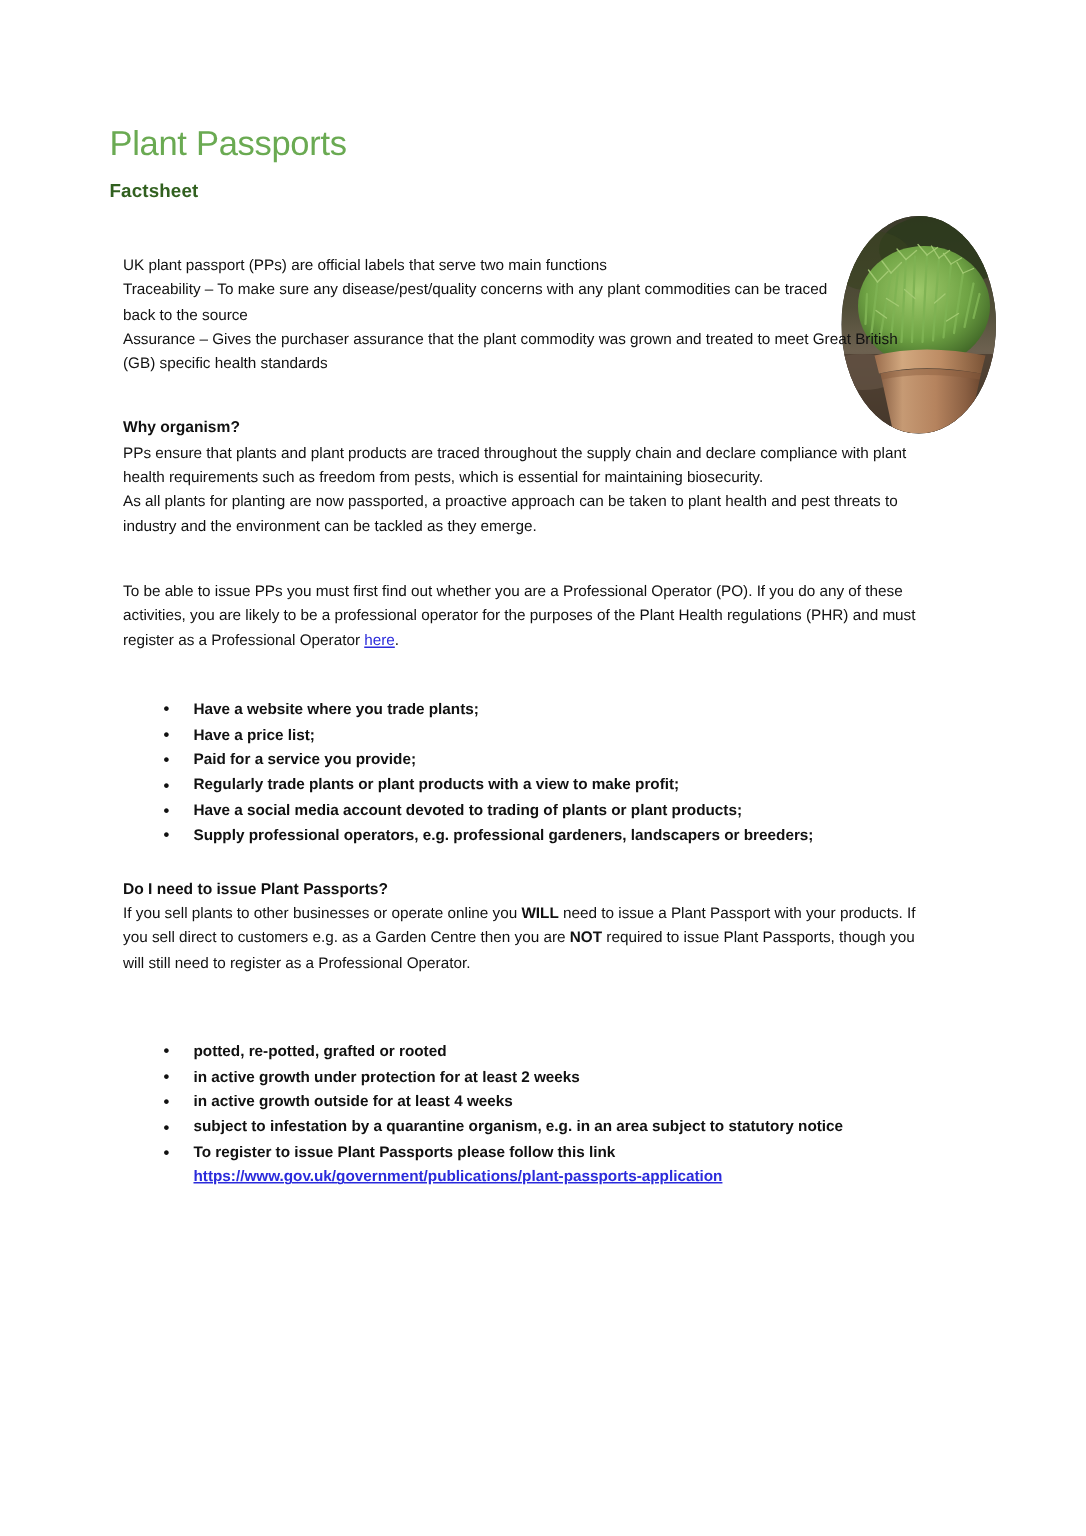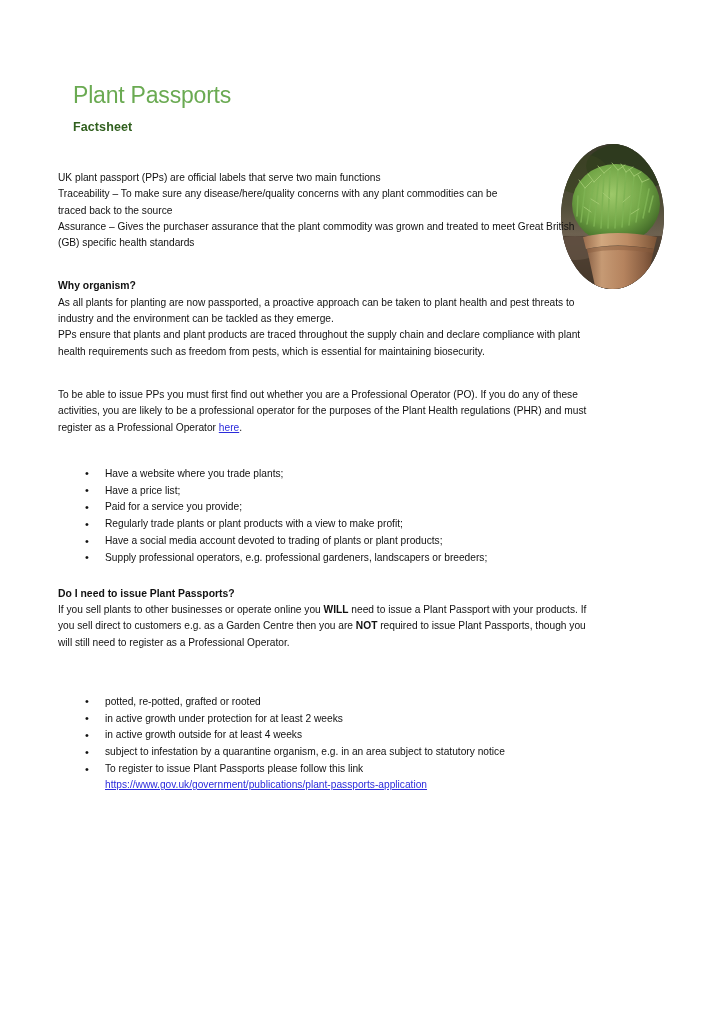--- a/index.html
+++ b/index.html
@@ -30,21 +30,21 @@
     position:absolute; left:561px; top:144px;
     width:103px; height:145px;
     border-radius:50% / 50%;
     overflow:hidden;
     background:#2d2a22;
   }
   .photo svg { display:block; width:100%; height:100%; }
 
   
   .content {
-    position:absolute; left:58px; top:170px;
+    position:absolute; left:82px; top:170px;
     width:533px;
     font-size:10.2px;
     line-height:16.3px;
     color:#111111;
   }
   .content .narrow { width:470px; }
   p { margin:0; }
   .blk { margin:0 0 14px 0; }
   .h3 { font-weight:bold; font-size:10.4px; }
   b, strong { font-weight:bold; }
@@ -52,20 +52,21 @@
 
   ul.bl {
     margin:0 0 0 0; padding:0;
     list-style:none;
   }
   ul.bl li {
     position:relative;
     padding-left:47px;
     margin:0 0 0.5px 0;
     line-height:16.3px;
+    font-weight:bold;
   }
   ul.bl li::before {
     content:"\2022";
     position:absolute;
     left:27px; top:-0.5px;
     font-size:11px;
     color:#111;
   }
   .spacer-s { height:13px; }
   .spacer-m { height:16px; }
@@ -160,30 +161,30 @@
       <path d="M26 105 Q55 99 93 105 L85 142 Q55 149 34 142 Z" fill="url(#potGrad)"></path>
       <path d="M26 105 Q55 99 93 105 L92 109 Q55 103 27 109 Z" fill="#8a5e3f" opacity="0.45"></path>
       <path d="M34 142 Q55 149 85 142 L84 145 L35 145 Z" fill="#5d3f2a" opacity="0.6"></path>
     </svg>
   </div>
 
   <div class="content">
 
     <div class="blk">
       <p class="narrow">UK plant passport (PPs) are official labels that serve two main functions</p>
-      <p class="narrow">Traceability – To make sure any disease/here/quality concerns with any plant commodities can be traced back to the source</p>
+      <p class="narrow">Traceability – To make sure any disease/pest/quality concerns with any plant commodities can be traced back to the source</p>
       <p>Assurance – Gives the purchaser assurance that the plant commodity was grown and treated to meet Great British (GB) specific health standards</p>
     </div>
 
     <div class="spacer-s"></div>
 
     <div class="blk">
       <p class="h3">Why organism?</p>
+      <p>PPs ensure that plants and plant products are traced throughout the supply chain and declare compliance with plant health requirements such as freedom from pests, which is essential for maintaining biosecurity.</p>
       <p>As all plants for planting are now passported, a proactive approach can be taken to plant health and pest threats to industry and the environment can be tackled as they emerge.</p>
-      <p>PPs ensure that plants and plant products are traced throughout the supply chain and declare compliance with plant health requirements such as freedom from pests, which is essential for maintaining biosecurity.</p>
     </div>
 
     <div class="spacer-s"></div>
 
     <div class="blk">
       <p><span>To be able to issue PPs you must first find out whether you are a Professional Operator (PO).  If you do any of these activities, you are likely to be a professional operator for the purposes of the Plant Health regulations (PHR) and must register as a Professional Operator </span><a class="link" href="#">here</a><span>.</span></p>
     </div>
 
     <div class="spacer-m"></div>
 

